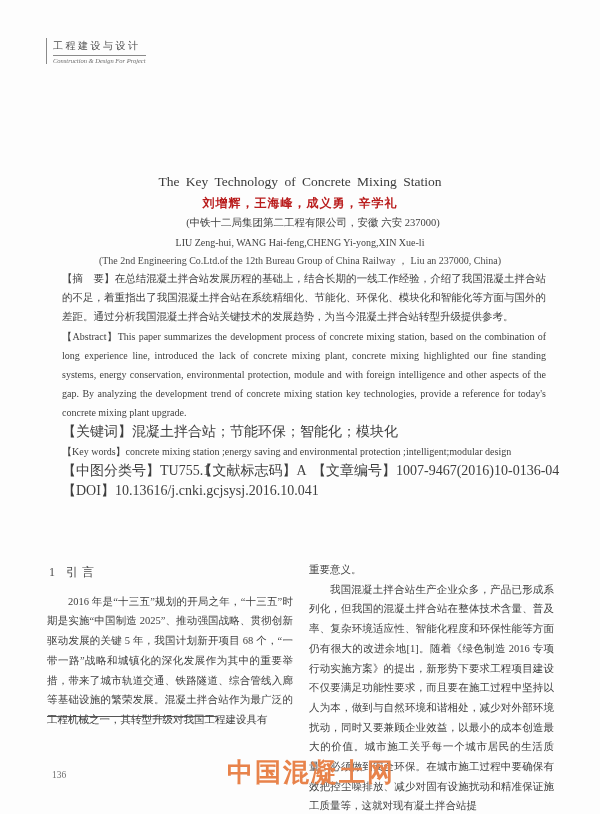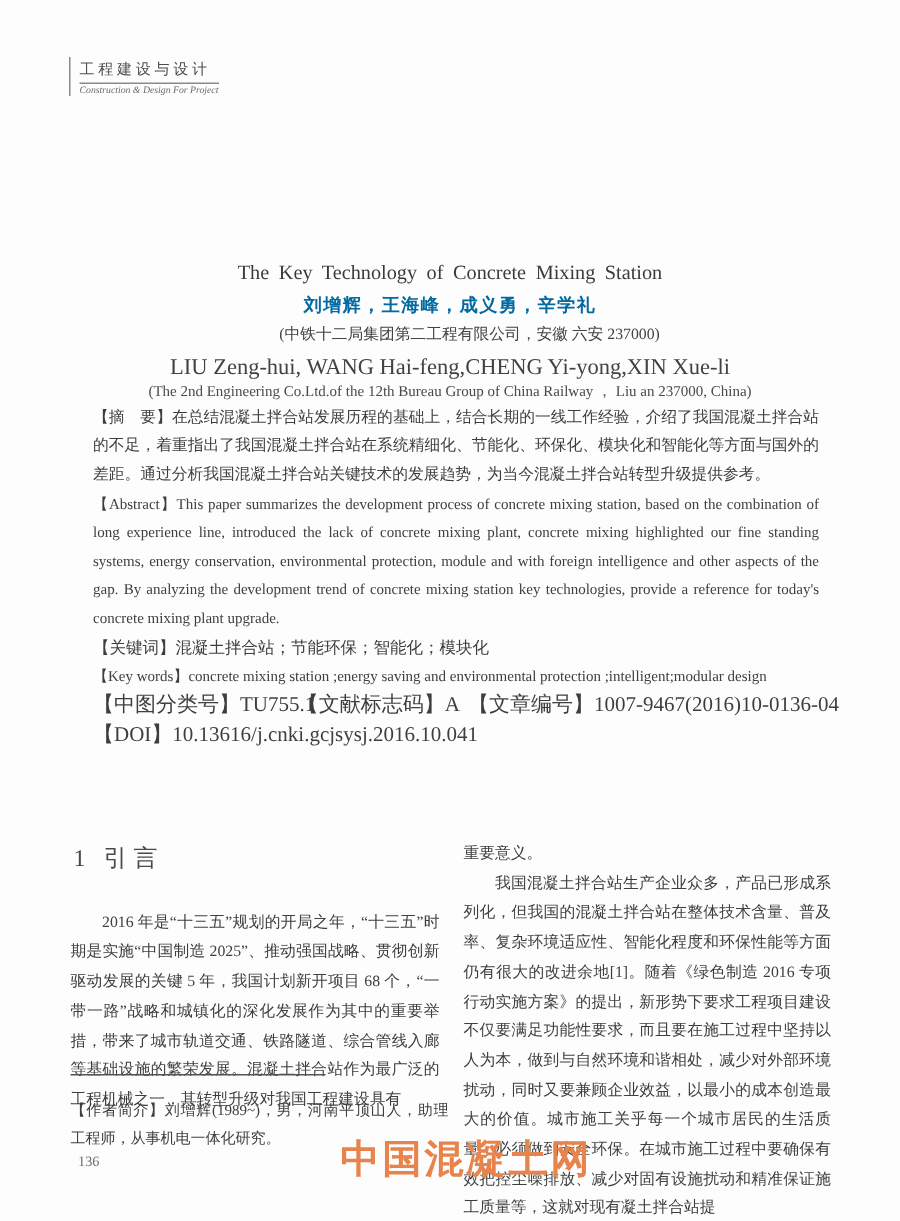--- a/index.html
+++ b/index.html
@@ -10,41 +10,41 @@
     color:#3c3c3c;
   }
   
   .logo{position:absolute;left:46px;top:38px;border-left:1px solid #8a8a8a;padding-left:6px;}
   .logo-cn{font-size:10px;letter-spacing:2.5px;color:#4d4d4d;padding:1px 4px 2px 0;border-bottom:1px solid #8a8a8a;white-space:nowrap;}
   .logo-en{font-size:6.5px;font-style:italic;color:#6a6a6a;margin-top:1px;white-space:nowrap;}
   
   .center-line{position:absolute;left:0;width:600px;text-align:center;white-space:nowrap;}
   .title-cn{top:143px;font-size:20px;letter-spacing:2.5px;color:#2e2e2e;}
   .title-en{top:174px;font-size:13.5px;color:#3a3a3a;word-spacing:3px;}
-  .authors-cn{top:195px;font-size:12px;font-family:"Liberation Sans","DejaVu Sans",sans-serif;font-weight:bold;color:#0369a1;letter-spacing:1px;}
+  .authors-cn{top:195px;font-size:12px;font-family:"Liberation Sans","DejaVu Sans",sans-serif;font-weight:bold;color:#b91c1c;letter-spacing:1px;}
   .affil-cn{top:216px;font-size:10.5px;color:#424242;margin-left:13px;}
-  .authors-en{top:237px;font-size:15px;color:#424242;}
+  .authors-en{top:237px;font-size:10px;color:#424242;}
   .affil-en{top:254px;font-size:10px;color:#4a4a4a;}
   
   .meta{position:absolute;left:62px;top:269px;width:484px;}
   .meta p{margin:0;}
   .abs-cn{font-size:10.5px;line-height:19px;text-align:justify;color:#3e3e3e;}
   .abs-en{font-size:10px;line-height:19px;text-align:justify;color:#3e3e3e;margin-top:1px !important;}
-  .kw{font-size:11px;line-height:18.5px;color:#3e3e3e;margin-top:1px !important;}
+  .kw{font-size:14px;line-height:18.5px;color:#3e3e3e;margin-top:1px !important;}
   .kw-en{font-size:10px;}
   .label{white-space:nowrap;}
   .clc-row{font-size:14px;line-height:18.5px;color:#3e3e3e;margin-top:1px !important;white-space:nowrap;}
   .clc-seg1{display:inline-block;width:133px;}
   .clc-seg2{display:inline-block;width:110px;}
   
   .col{position:absolute;font-size:10.5px;line-height:19.7px;text-align:justify;color:#3e3e3e;}
   .col p{margin:0;text-indent:2em;}
   .col-left{left:47px;top:563px;width:246px;}
   .col-right{left:309px;top:560px;width:245px;}
-  .sec-head{font-size:16px;color:#4a4a4a;letter-spacing:4px;margin:0 0 23px 2px;text-indent:0 !important;white-space:nowrap;}
+  .sec-head{font-size:12px;color:#4a4a4a;letter-spacing:4px;margin:0 0 9px 2px;text-indent:0 !important;white-space:nowrap;}
   .lead-line{text-indent:0;}
   
   .fn-rule{position:absolute;left:47px;top:716px;width:170px;border-top:1px solid #555;}
   .footnote{position:absolute;left:47px;top:722px;width:252px;font-size:10px;line-height:18.5px;text-align:justify;color:#3e3e3e;}
   
   .page-number{position:absolute;left:52px;top:770px;font-size:9.5px;color:#6f6f6f;}
   .watermark{
     position:absolute;left:227px;top:755px;font-size:26px;font-weight:bold;
     font-family:Liberation Sans, sans-serif;letter-spacing:2px;
     white-space:nowrap;z-index:5;
@@ -85,21 +85,20 @@
     <div class="sec-head">1  引言</div>
     <p>2016 年是“十三五”规划的开局之年，“十三五”时期是实施“中国制造 2025”、推动强国战略、贯彻创新驱动发展的关键 5 年，我国计划新开项目 68 个，“一带一路”战略和城镇化的深化发展作为其中的重要举措，带来了城市轨道交通、铁路隧道、综合管线入廊等基础设施的繁荣发展。混凝土拌合站作为最广泛的工程机械之一，其转型升级对我国工程建设具有</p>
   </div>
 
   <div class="col col-right">
     <div class="lead-line">重要意义。</div>
     <p>我国混凝土拌合站生产企业众多，产品已形成系列化，但我国的混凝土拌合站在整体技术含量、普及率、复杂环境适应性、智能化程度和环保性能等方面仍有很大的改进余地[1]。随着《绿色制造 2016 专项行动实施方案》的提出，新形势下要求工程项目建设不仅要满足功能性要求，而且要在施工过程中坚持以人为本，做到与自然环境和谐相处，减少对外部环境扰动，同时又要兼顾企业效益，以最小的成本创造最大的价值。城市施工关乎每一个城市居民的生活质量，必须做到安全环保。在城市施工过程中要确保有效把控尘噪排放、减少对固有设施扰动和精准保证施工质量等，这就对现有凝土拌合站提</p>
   </div>
 
   <div class="fn-rule"></div>
-  <p class="footnote"><span class="label">【作者简介】</span><span>刘增辉(1989~)，男，河南平顶山人，助理工程师，从事机电一体化研究。</span></p>
 
   <div class="page-number">136</div>
   <div class="watermark" style="color: rgb(232, 131, 75);">中国混凝土网</div>
   <div class="footer">
     <span>?1994-2016 China Academic Journal Electronic Publishing House. All rights reserved.</span><span class="footer-url">http://www.cnki.net</span>
   </div>
 
 </div>
 
 </body></html>

